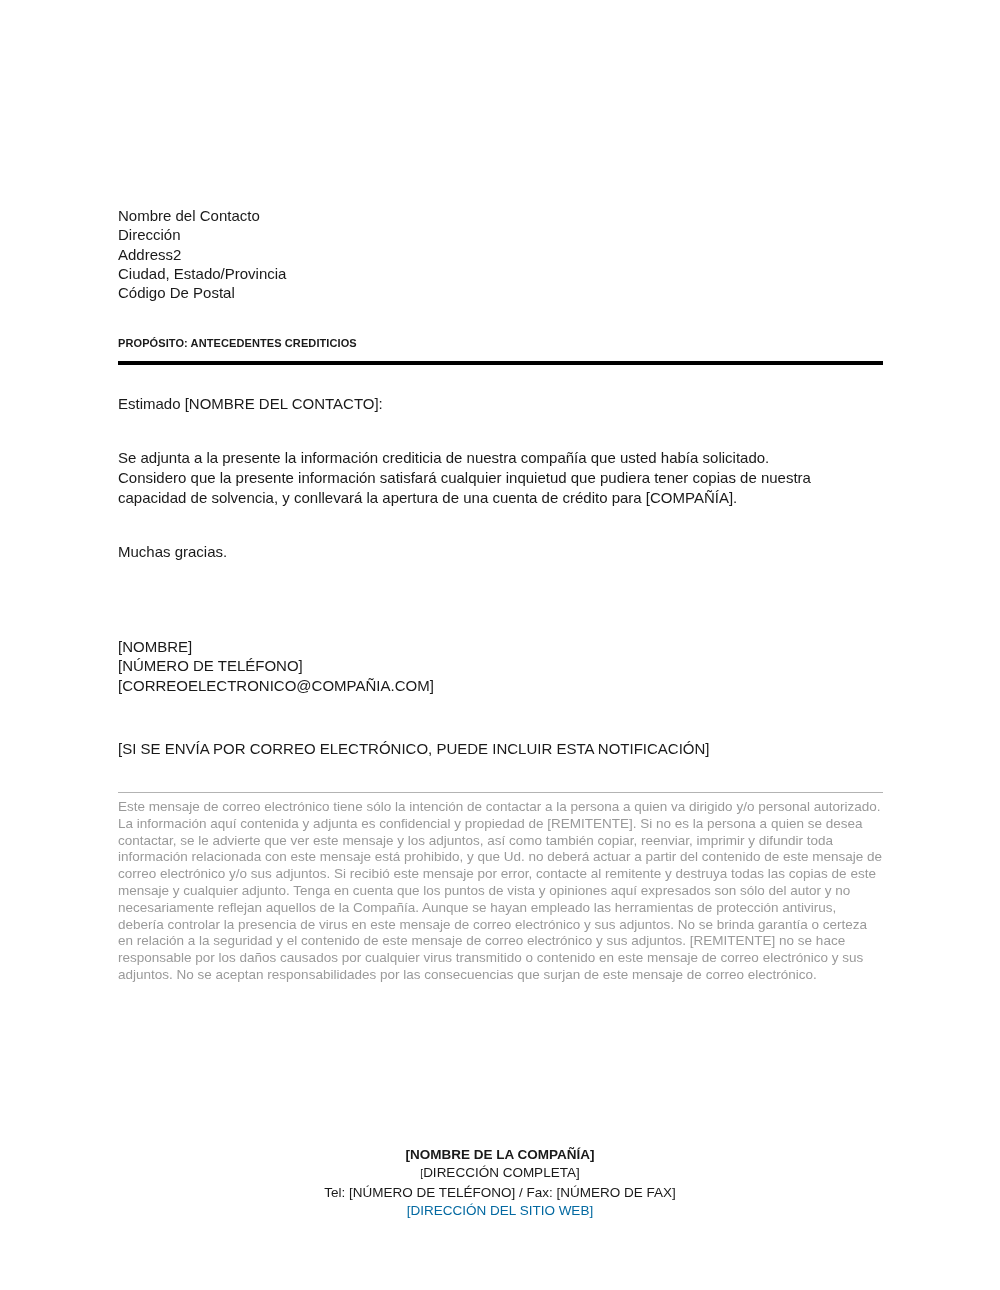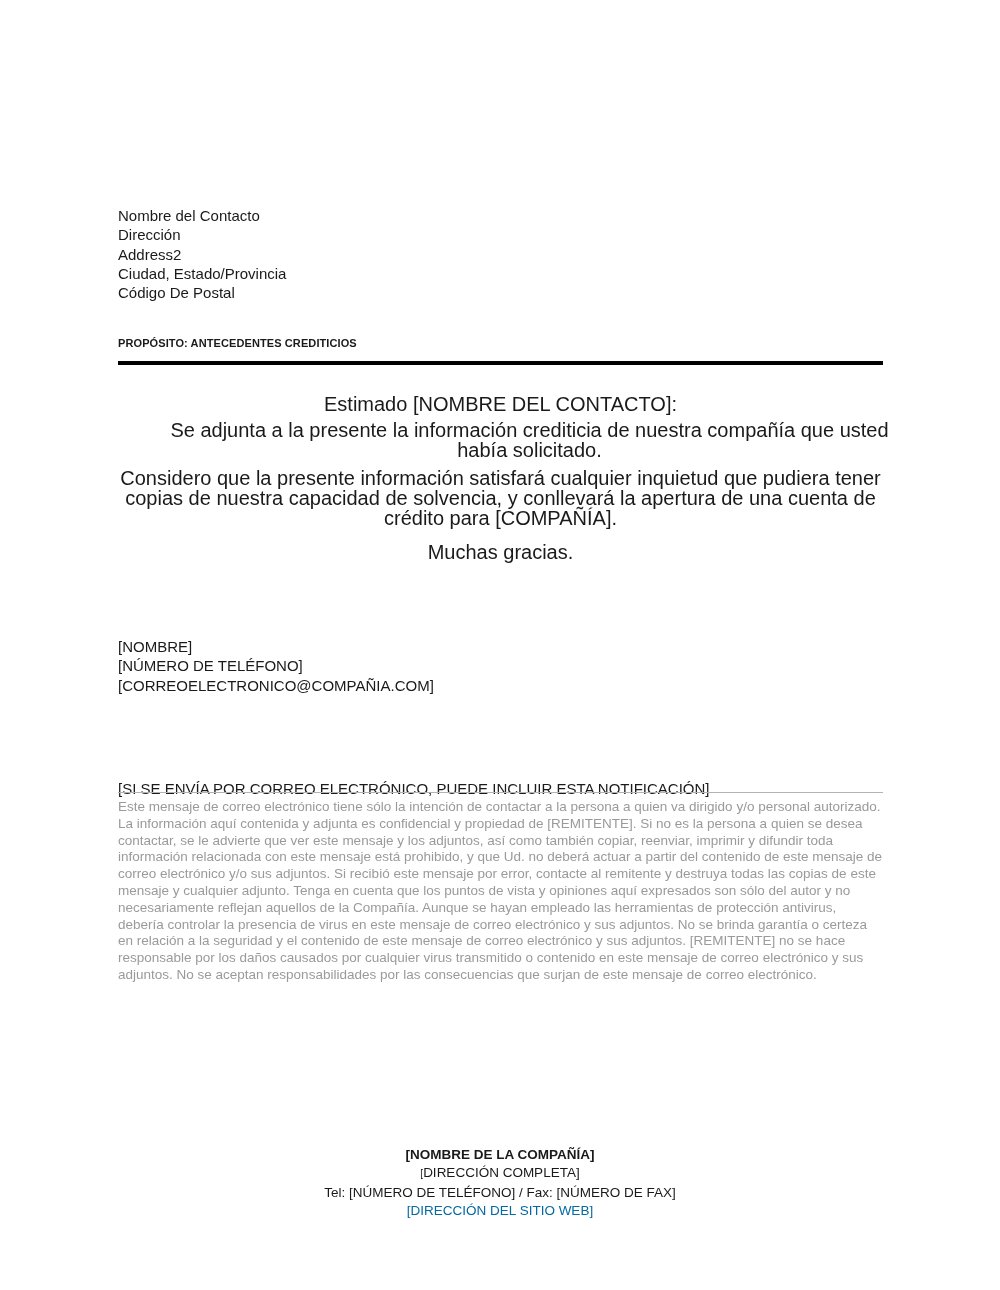--- a/index.html
+++ b/index.html
@@ -22,21 +22,21 @@
     font-size: 11px;
     font-weight: bold;
     letter-spacing: 0.1px;
     white-space: nowrap;
   }
   .subject-rule {
     height: 4px;
     background: #000000;
   }
 
-  .body-par { font-size: 20px; line-height: 20px; text-align: center; }
+  .body-par { font-size: 15px; line-height: 20px; }
 
   .sig-line { font-size: 15px; line-height: 19.3px; }
 
   .notif-heading { font-size: 15px; white-space: nowrap; }
   .notif-rule { height: 1px; background: #b3b3b3; }
 
   .disclaimer {
     font-size: 13.5px;
     line-height: 16.8px;
     color: #9a9a9a;
@@ -63,31 +63,31 @@
     <div class="recipient-line">Dirección</div>
     <div class="recipient-line">Address2</div>
     <div class="recipient-line">Ciudad, Estado/Provincia</div>
     <div class="recipient-line">Código De Postal</div>
   </div>
 
   <div class="abs content-left subject-title" style="top:337px;">PROPÓSITO: ANTECEDENTES CREDITICIOS</div>
   <div class="abs content-left subject-rule" style="top:361px;"></div>
 
   <div class="abs content-left body-par" style="top:394px;">Estimado [NOMBRE DEL CONTACTO]:</div>
-  <div class="abs content-left body-par" style="top:420px;margin-left:29px;">Se adjunta a la presente la información crediticia de nuestra compañía que usted había solicitado.</div>
+  <div class="abs content-left body-par" style="top:448px;">Se adjunta a la presente la información crediticia de nuestra compañía que usted había solicitado.</div>
   <div class="abs content-left body-par" style="top:468px;">Considero que la presente información satisfará cualquier inquietud que pudiera tener copias de nuestra capacidad de solvencia, y conllevará la apertura de una cuenta de crédito para [COMPAÑÍA].</div>
   <div class="abs content-left body-par" style="top:542px;">Muchas gracias.</div>
 
   <div class="abs content-left" style="top:637px;">
     <div class="sig-line">[NOMBRE]</div>
     <div class="sig-line">[NÚMERO DE TELÉFONO]</div>
     <div class="sig-line">[CORREOELECTRONICO@COMPAÑIA.COM]</div>
   </div>
 
-  <div class="abs content-left notif-heading" style="top:780px;">[SI SE ENVÍA POR CORREO ELECTRÓNICO, PUEDE INCLUIR ESTA NOTIFICACIÓN]</div>
+  <div class="abs content-left notif-heading" style="top:740px;">[SI SE ENVÍA POR CORREO ELECTRÓNICO, PUEDE INCLUIR ESTA NOTIFICACIÓN]</div>
   <div class="abs content-left notif-rule" style="top:792px;"></div>
   <div class="abs content-left disclaimer" style="top:799px;">Este mensaje de correo electrónico tiene sólo la intención de contactar a la persona a quien va dirigido y/o personal autorizado. La información aquí contenida y adjunta es confidencial y propiedad de [REMITENTE]. Si no es la persona a quien se desea contactar, se le advierte que ver este mensaje y los adjuntos, así como también copiar, reenviar, imprimir y difundir toda información relacionada con este mensaje está prohibido, y que Ud. no deberá actuar a partir del contenido de este mensaje de correo electrónico y/o sus adjuntos. Si recibió este mensaje por error, contacte al remitente y destruya todas las copias de este mensaje y cualquier adjunto. Tenga en cuenta que los puntos de vista y opiniones aquí expresados son sólo del autor y no necesariamente reflejan aquellos de la Compañía. Aunque se hayan empleado las herramientas de protección antivirus, debería controlar la presencia de virus en este mensaje de correo electrónico y sus adjuntos. No se brinda garantía o certeza en relación a la seguridad y el contenido de este mensaje de correo electrónico y sus adjuntos. [REMITENTE] no se hace responsable por los daños causados por cualquier virus transmitido o contenido en este mensaje de correo electrónico y sus adjuntos. No se aceptan responsabilidades por las consecuencias que surjan de este mensaje de correo electrónico.</div>
 
   <div class="abs footer" style="top:1146px;">
     <div class="footer-name">[NOMBRE DE LA COMPAÑÍA]</div>
     <div><span class="small-bracket">[</span><span>DIRECCIÓN COMPLETA]</span></div>
     <div>Tel: [NÚMERO DE TELÉFONO] / Fax: [NÚMERO DE FAX]</div>
     <div><span class="footer-link">[DIRECCIÓN DEL SITIO WEB]</span></div>
   </div>
 

